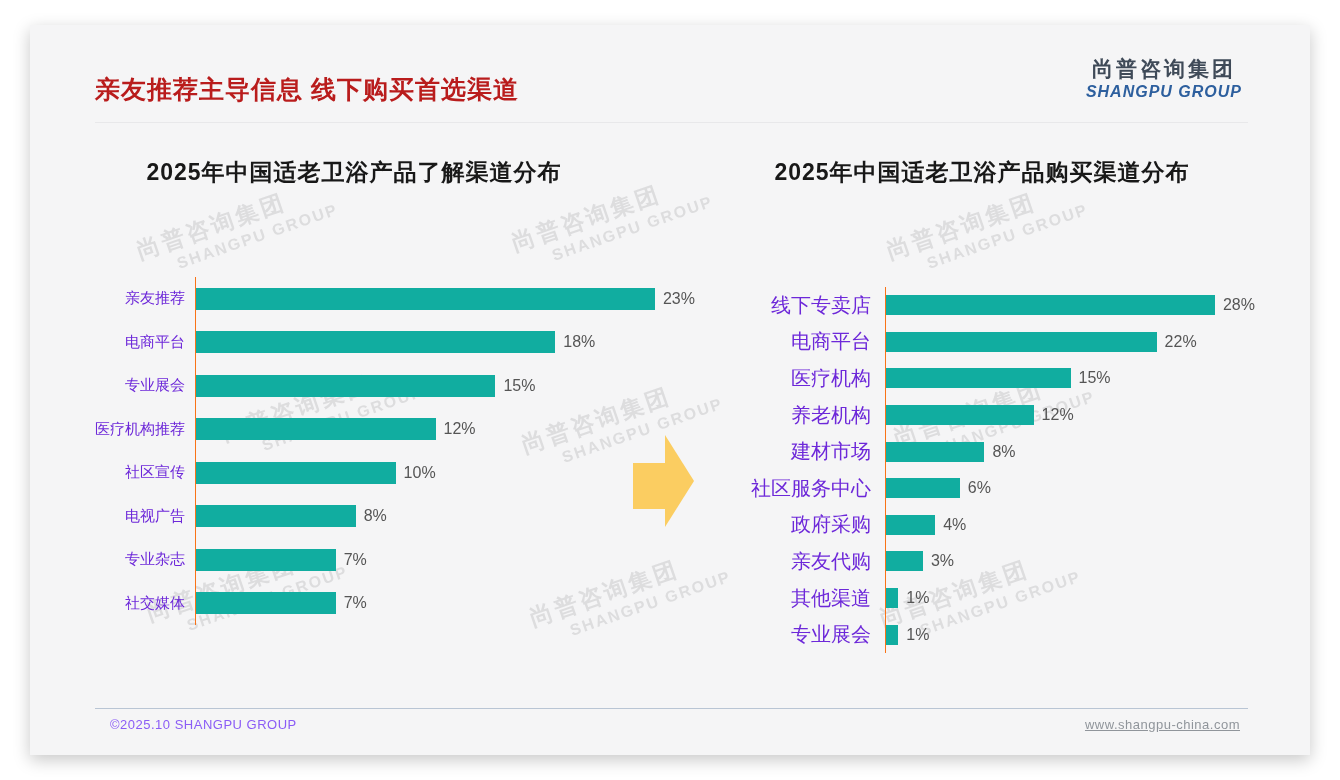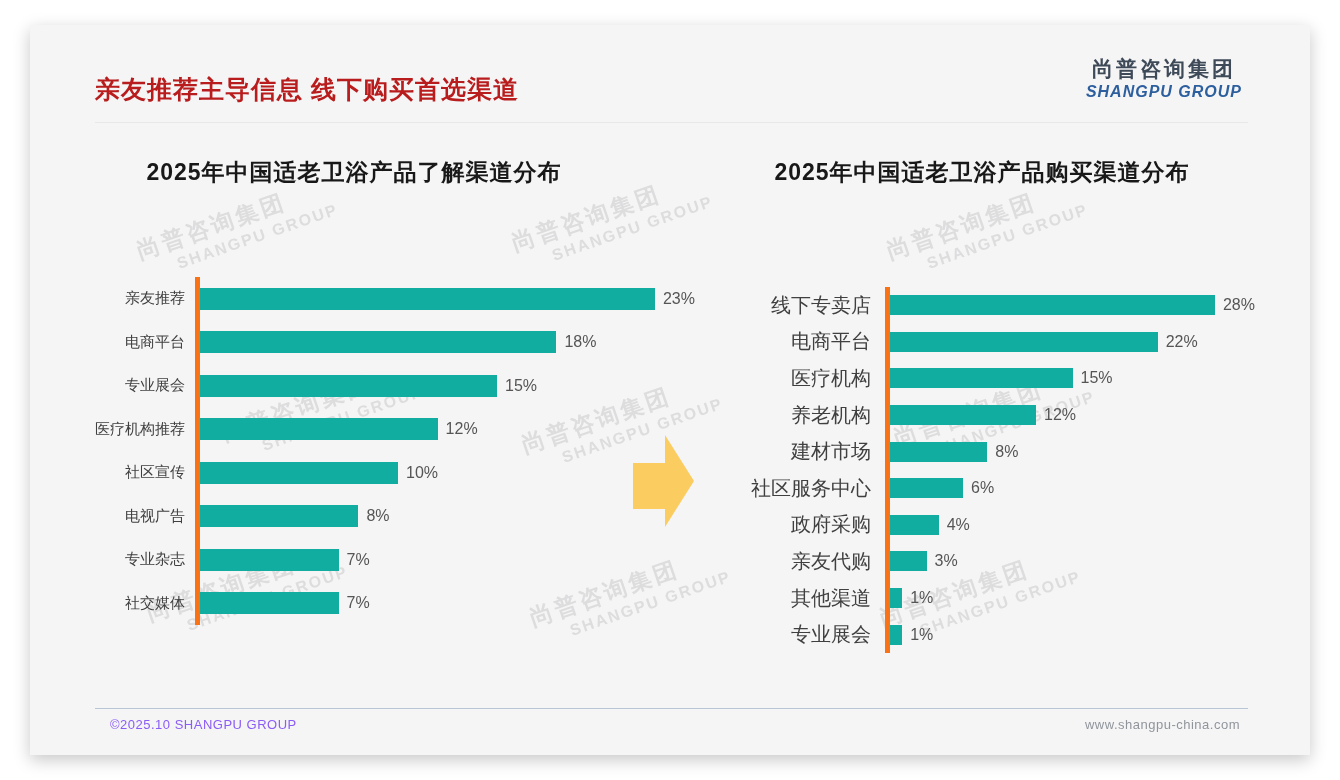--- a/index.html
+++ b/index.html
@@ -23,25 +23,25 @@
   .chart-title.left  { left:34px; }
   .chart-title.right { left:662px; }
 
   
   .chart { position:absolute; }
   .chart-left  { left:65px;  top:252px; width:620px; }
   .chart-right { left:690px; top:262px; width:560px; }
   .bar-row { display:flex; align-items:center; }
   .chart-left  .bar-row { height:43.5px; }
   .chart-right .bar-row { height:36.6px; }
-  .bar-label { color:#404040; text-align:right; flex:none; }
+  .bar-label { color:#6d28d9; text-align:right; flex:none; }
   .chart-left  .bar-label { width:100px; font-size:15px; padding-right:10px; }
   .chart-right .bar-label { width:165px; font-size:20px; padding-right:14px; }
   .bar-track { position:relative; height:100%; display:flex; align-items:center;
-    border-left:5px solid #f97316; flex:none; }
+    border-left:1px solid #f97316; flex:none; }
   .chart-left  .bar-track { width:500px; }
   .chart-right .bar-track { width:370px; }
   .bar { height:22px; }
   .chart-right .bar { height:20px; }
   .bar-value { font-size:16px; color:#555555; padding-left:8px; white-space:nowrap; }
 
   
   .arrow-body { position:absolute; left:603px; top:438px; width:33px; height:46px; background:#fbcd61; }
   .arrow-head { position:absolute; left:635px; top:410px; width:0; height:0;
     border-top:46px solid transparent; border-bottom:46px solid transparent;
@@ -50,21 +50,21 @@
   
   .wm { position:absolute; transform:rotate(-19deg); color:rgba(125,125,128,0.20);
     pointer-events:none; white-space:nowrap; }
   .wm-cn { font-size:23px; font-weight:bold; letter-spacing:3px; }
   .wm-en { font-size:16px; font-weight:bold; letter-spacing:2px; padding-left:34px; }
 
   
   .sample-note { position:absolute; left:83px; top:660px; font-size:13px; color:#a9b7c9; letter-spacing:1px; }
   .footer-divider { position:absolute; left:65px; right:62px; top:683px; height:1px; background:#b9c5d4; }
   .footer-left  { position:absolute; left:80px;  top:692px; font-size:13px; color:#8b5cf6; letter-spacing:0.5px; }
-  .footer-right { position:absolute; right:70px; top:692px; font-size:13px; color:#90959b; letter-spacing:0.5px; }
+  .footer-right { position:absolute; right:70px; top:692px; font-size:13px; color:#90959b; letter-spacing:0.5px;text-decoration:underline; }
 </style>
 </head>
 <body>
 
 <div class="slide">
 
   <div class="wm" style="left:105px; top:178px;">
     <div class="wm-cn">尚普咨询集团</div>
     <div class="wm-en">SHANGPU GROUP</div>
   </div>

